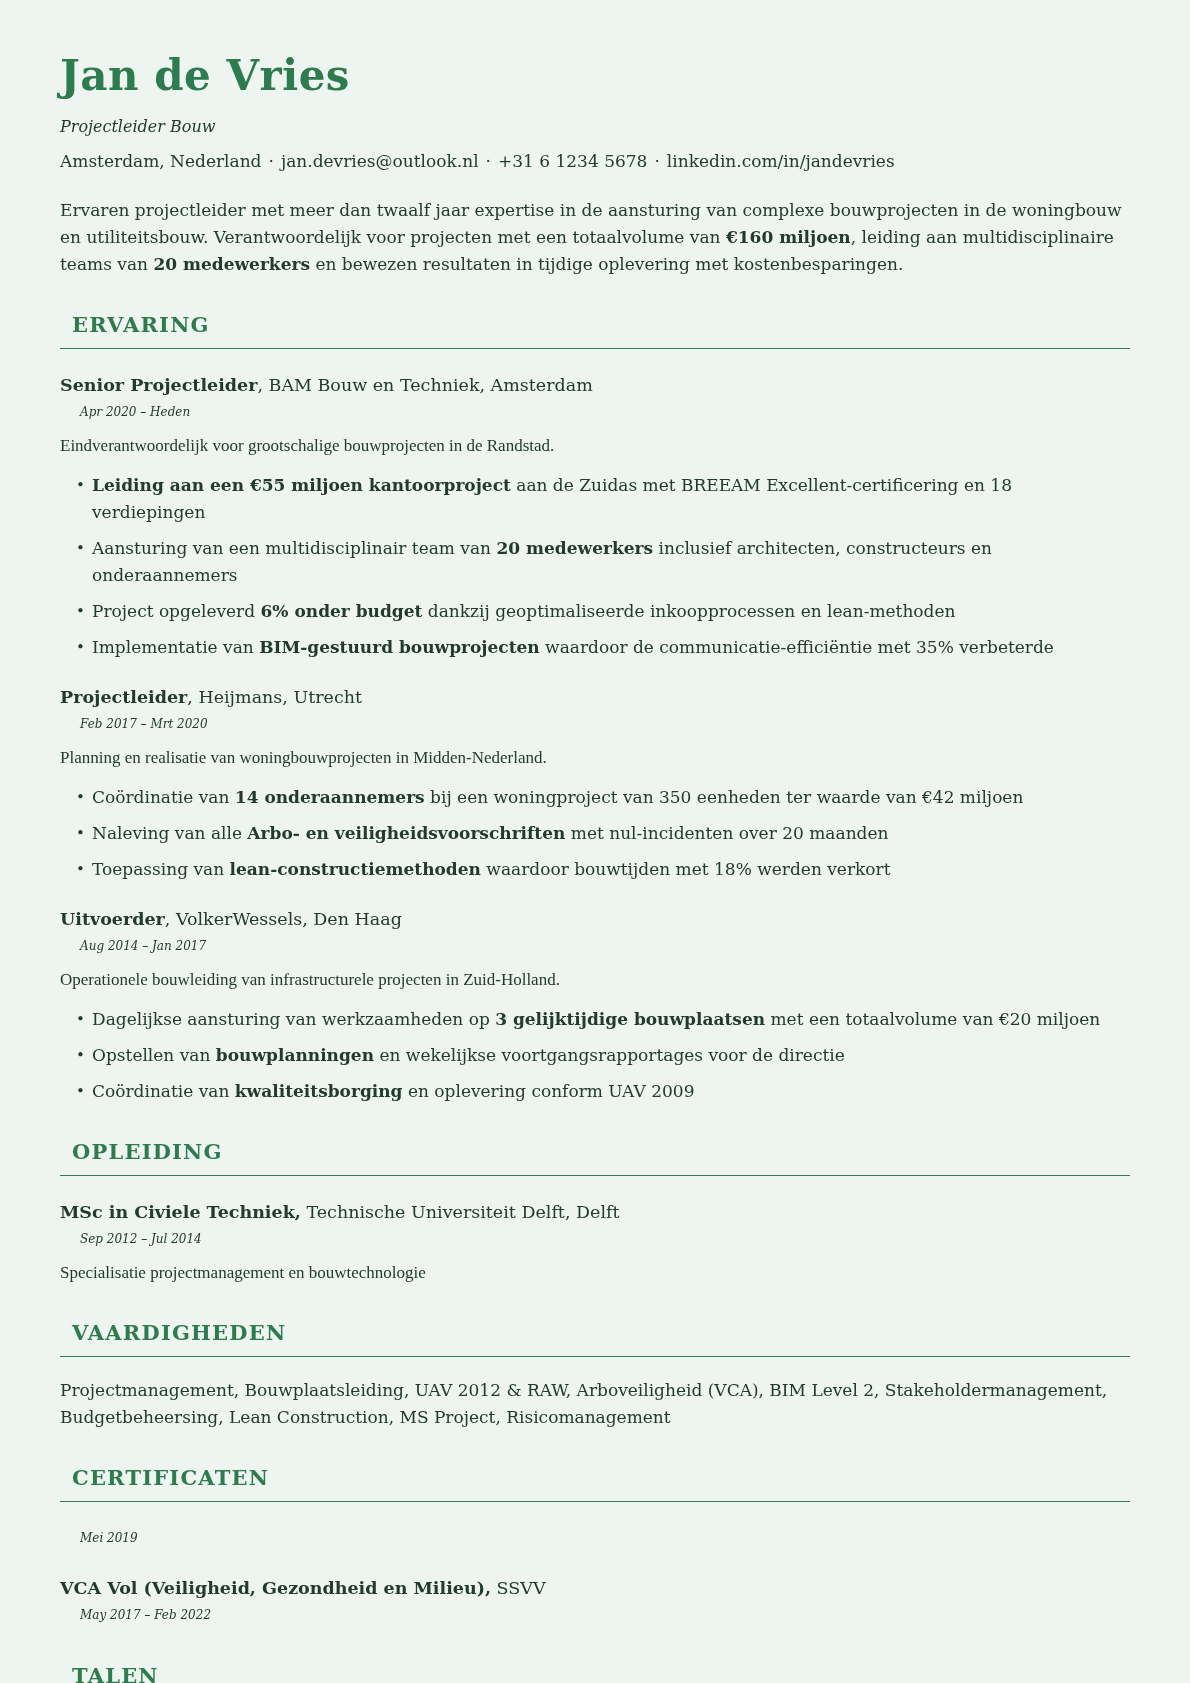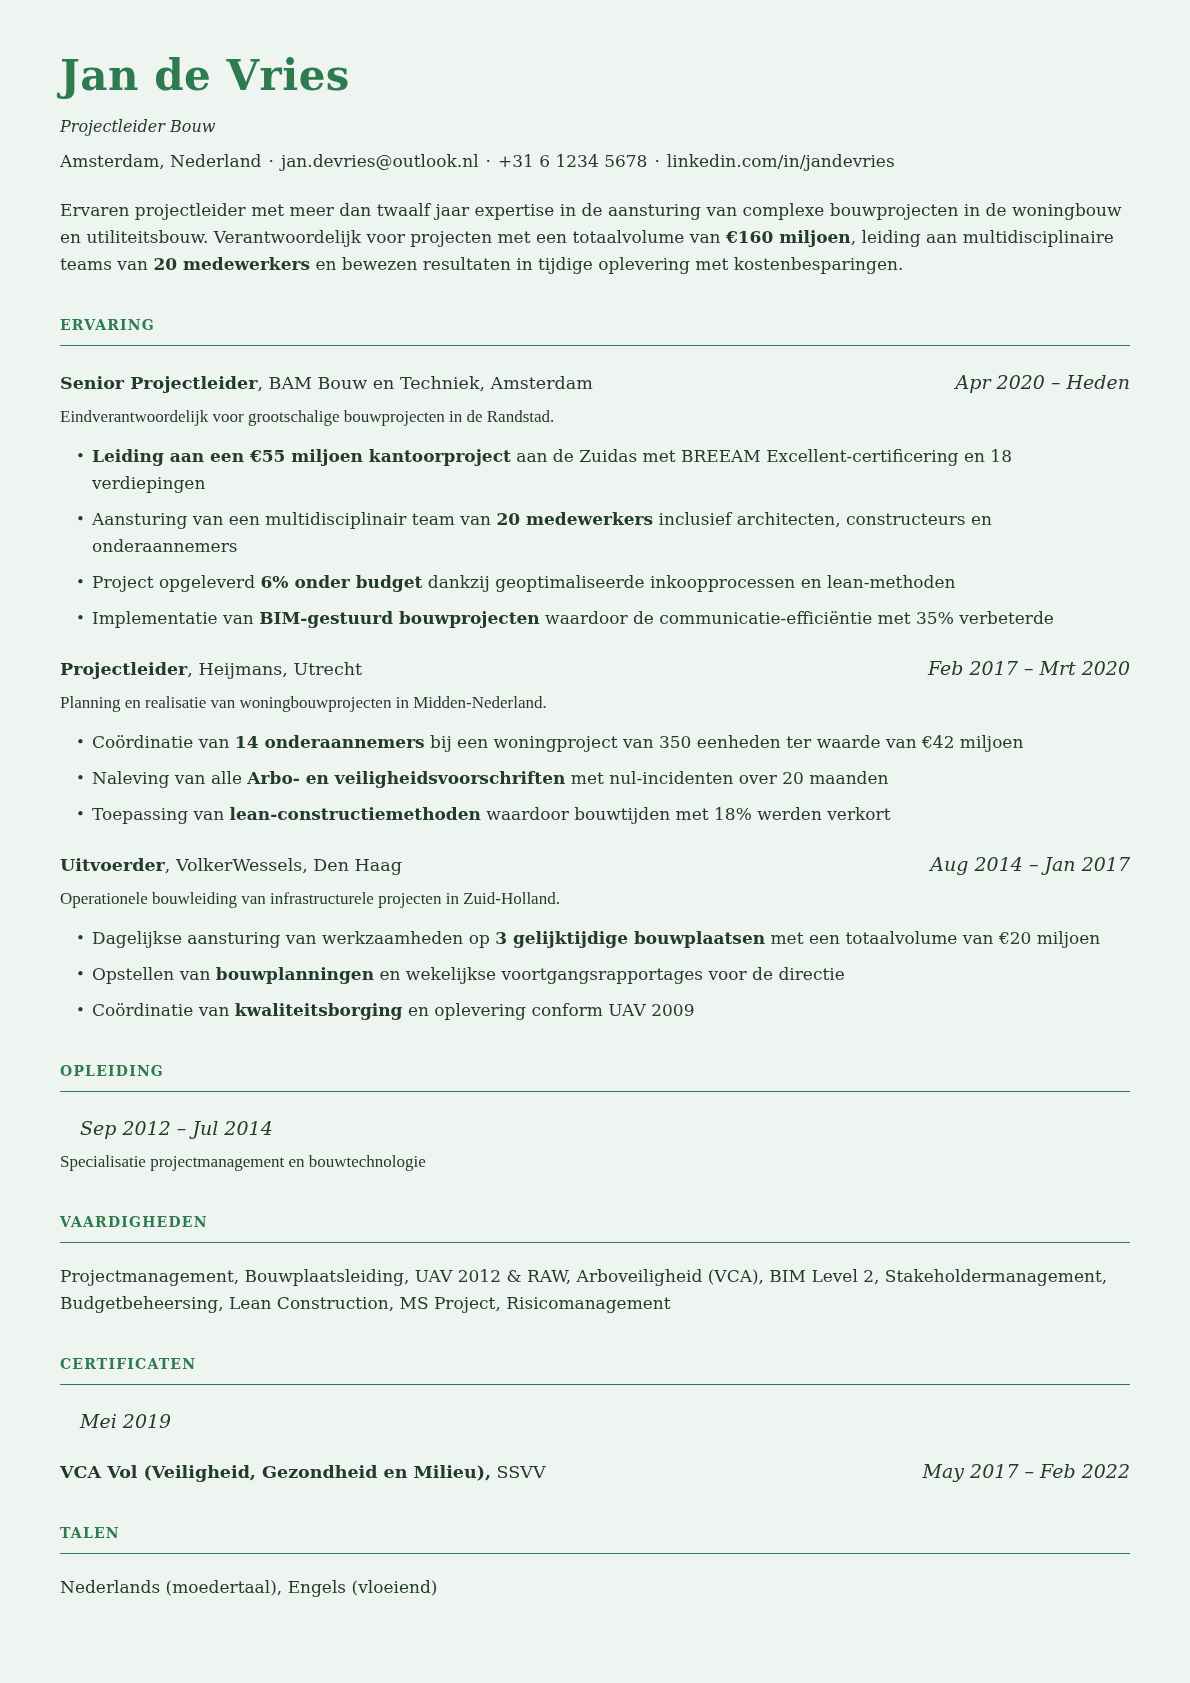--- a/index.html
+++ b/index.html
@@ -26,31 +26,31 @@
     font-size:42px;line-height:48px;font-weight:bold;letter-spacing:.5px;
   }
   .role-title{margin:14px 0 0 0;font-style:italic;font-size:16px;line-height:26px;}
   .contact{margin:8px 0 0 0;font-size:17px;}
   .contact .sep{margin:0 7px;color:var(--text);}
   .summary{margin:22px 0 0 0;}
 
   
   section{margin-top:36px;}
   .section-heading{
-    margin:0;color:var(--accent);
-    font-size:14px;line-height:22px;font-weight:bold;letter-spacing:1.2px;
+    margin:12px;color:var(--accent);
+    font-size:21px;line-height:22px;font-weight:bold;letter-spacing:1.2px;
   }
   .rule{border:none;border-top:1.5px solid var(--divider);margin:9px 0 0 0;height:0;}
 
   
   .entry{margin-top:23px;}
-  .entry-head{display:flex;justify-content:space-between;align-items:baseline;}
+  .entry-head{display:flex;justify-content:flex-end;align-items:baseline;flex-direction:column;}
   .entry-title{font-size:17.5px;}
   .entry-title .b{font-weight:bold;}
-  .dates{font-style:italic;font-size:19px;white-space:nowrap;padding-left:20px;}
+  .dates{font-style:italic;font-size:12px;white-space:nowrap;padding-left:20px;}
   .entry-desc{margin:6px 0 0 0;font-family:Liberation Serif, serif;}
 
   ul.bullets{list-style:none;margin:13px 0 0 16px;padding:0;}
   ul.bullets li{display:flex;margin:0 0 9px 0;}
   ul.bullets li:last-child{margin-bottom:0;}
   .dot{flex:0 0 auto;width:16px;font-size:15px;}
   .bt b{font-weight:bold;}
 
   .plain-par{margin:20px 0 0 0;}
 </style>
@@ -142,20 +142,21 @@
       </ul>
     </div>
   </section>
 
   <section>
     <h2 class="section-heading">OPLEIDING</h2>
     <hr class="rule">
 
     <div class="entry">
       <div class="entry-head">
+        <div class="entry-title"><span class="b">MSc in Civiele Techniek,</span><span> Technische Universiteit Delft, Delft</span></div>
         <div class="dates">Sep 2012 – Jul 2014</div>
       </div>
       <p class="entry-desc">Specialisatie projectmanagement en bouwtechnologie</p>
     </div>
 
   </section>
 
   <section>
     <h2 class="section-heading">VAARDIGHEDEN</h2>
     <hr class="rule">

